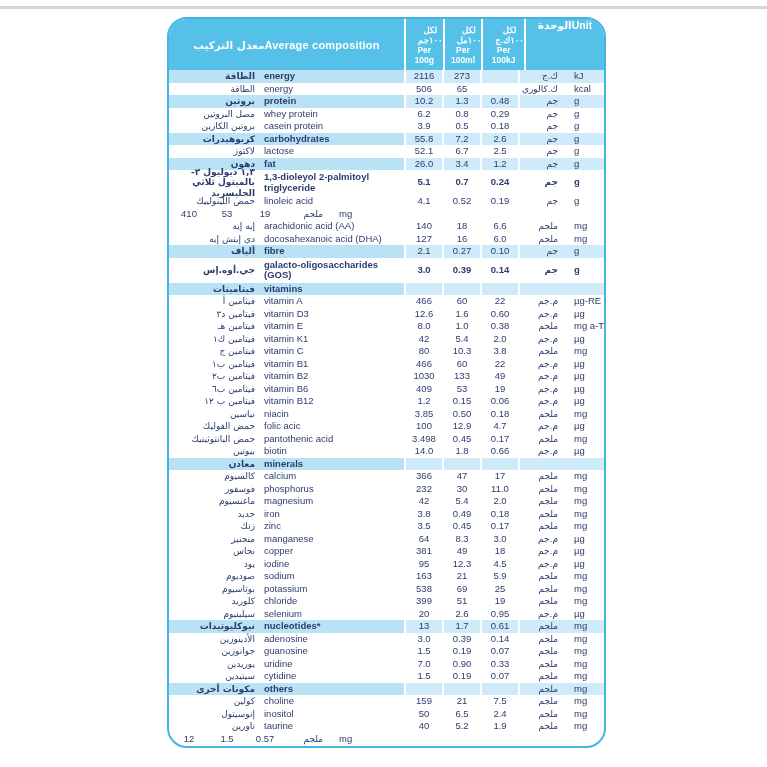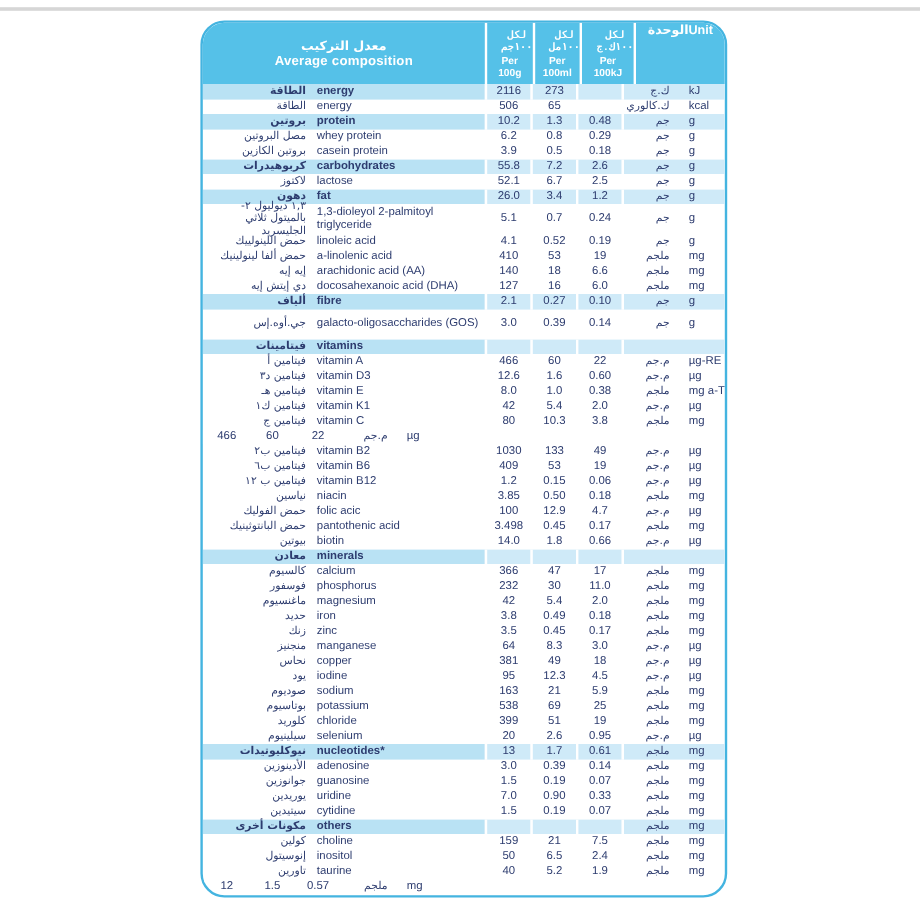--- a/index.html
+++ b/index.html
@@ -11,34 +11,34 @@
     --grey:#d6d6d6;
   }
   html,body{margin:0;padding:0;background:#fff;}
   .stage{position:relative;width:767px;height:767px;background:#fff;overflow:hidden;
          font-family:"Liberation Sans",sans-serif;color:var(--ink);}
   .topline{position:absolute;left:0;top:6px;width:767px;height:3px;background:var(--grey);}
   .card{position:absolute;left:167px;top:17px;width:439px;height:731px;box-sizing:border-box;
         border:2.5px solid var(--border);border-radius:20px;background:#fff;overflow:hidden;}
   
   .thead{display:flex;height:51px;background:var(--header);color:#fff;font-weight:bold;}
-  .h-name{flex:0 0 235px;display:flex;flex-direction:column;justify-content:center;align-items:center;line-height:12px;}
+  .h-name{flex:0 0 235px;display:flex;flex-direction:row;justify-content:center;align-items:center;line-height:12px;}
   .h-name .hn-ar{font-family:"DejaVu Sans","Liberation Sans",sans-serif;font-size:10.5px;}
   .h-name .hn-en{font-size:11px;letter-spacing:.2px;text-align:center;}
   .h-col{flex:0 0 38px;box-sizing:border-box;border-left:2px solid #fff;display:flex;flex-direction:column;
          justify-content:center;align-items:center;font-size:8.5px;line-height:10px;text-align:center;}
-  .h-col .hc-ar{font-family:Liberation Mono, monospace;font-size:8.5px;margin-left:12px;}
+  .h-col .hc-ar{font-family:Liberation Sans, sans-serif;font-size:8.5px;margin-left:12px;}
   .h-unit{flex:1;box-sizing:border-box;border-left:2px solid #fff;display:flex;
           justify-content:center;align-items:flex-start;line-height:12px;}
   .h-unit .hu-ar{font-family:"DejaVu Sans","Liberation Sans",sans-serif;font-size:10.5px;}
   .h-unit .hu-en{font-size:10.5px;}
   
   .tbody{display:flex;flex-direction:column;}
   .row{display:flex;height:12.5px;align-items:center;font-size:9.5px;line-height:10.5px;}
-  .row.tall{height:25px;}
+  .row.tall{height:25px;font-weight:bold;}
   .c-name{flex:0 0 235px;height:100%;display:flex;align-items:center;box-sizing:border-box;}
   .c-name .ar{flex:0 0 86px;text-align:right;direction:rtl;
               font-family:"DejaVu Sans","Liberation Sans",sans-serif;font-size:9px;}
   .c-name .en{flex:1;text-align:left;padding-left:9px;box-sizing:border-box;}
   .c-v{flex:0 0 38px;height:100%;display:flex;align-items:center;justify-content:center;
        box-sizing:border-box;border-left:2px solid #fff;}
   .c-unit{flex:1;height:100%;display:flex;align-items:center;box-sizing:border-box;border-left:2px solid #fff;}
   .c-unit .uar{flex:0 0 38px;text-align:right;direction:rtl;
                font-family:"DejaVu Sans","Liberation Sans",sans-serif;font-size:9px;}
   .c-unit .uen{flex:1;text-align:left;padding-left:16px;white-space:nowrap;}
@@ -217,24 +217,20 @@
     <div class="c-v v1">4.1</div>
     <div class="c-v v2">0.52</div>
     <div class="c-v v3">0.19</div>
     <div class="c-unit">
       <span class="uar">جم</span>
       <span class="uen">g</span>
     </div>
   </div>
 
   <div class="row">
-    <div class="c-name">
-      <span class="ar">حمض ألفا لينولينيك</span>
-      <span class="en">a-linolenic acid</span>
-    </div>
     <div class="c-v v1">410</div>
     <div class="c-v v2">53</div>
     <div class="c-v v3">19</div>
     <div class="c-unit">
       <span class="uar">ملجم</span>
       <span class="uen">mg</span>
     </div>
   </div>
 
   <div class="row">
@@ -371,20 +367,24 @@
     <div class="c-v v1">80</div>
     <div class="c-v v2">10.3</div>
     <div class="c-v v3">3.8</div>
     <div class="c-unit">
       <span class="uar">ملجم</span>
       <span class="uen">mg</span>
     </div>
   </div>
 
   <div class="row">
+    <div class="c-name">
+      <span class="ar">فيتامين ب١</span>
+      <span class="en">vitamin B1</span>
+    </div>
     <div class="c-v v1">466</div>
     <div class="c-v v2">60</div>
     <div class="c-v v3">22</div>
     <div class="c-unit">
       <span class="uar">م.جم</span>
       <span class="uen">µg</span>
     </div>
   </div>
 
   <div class="row">

